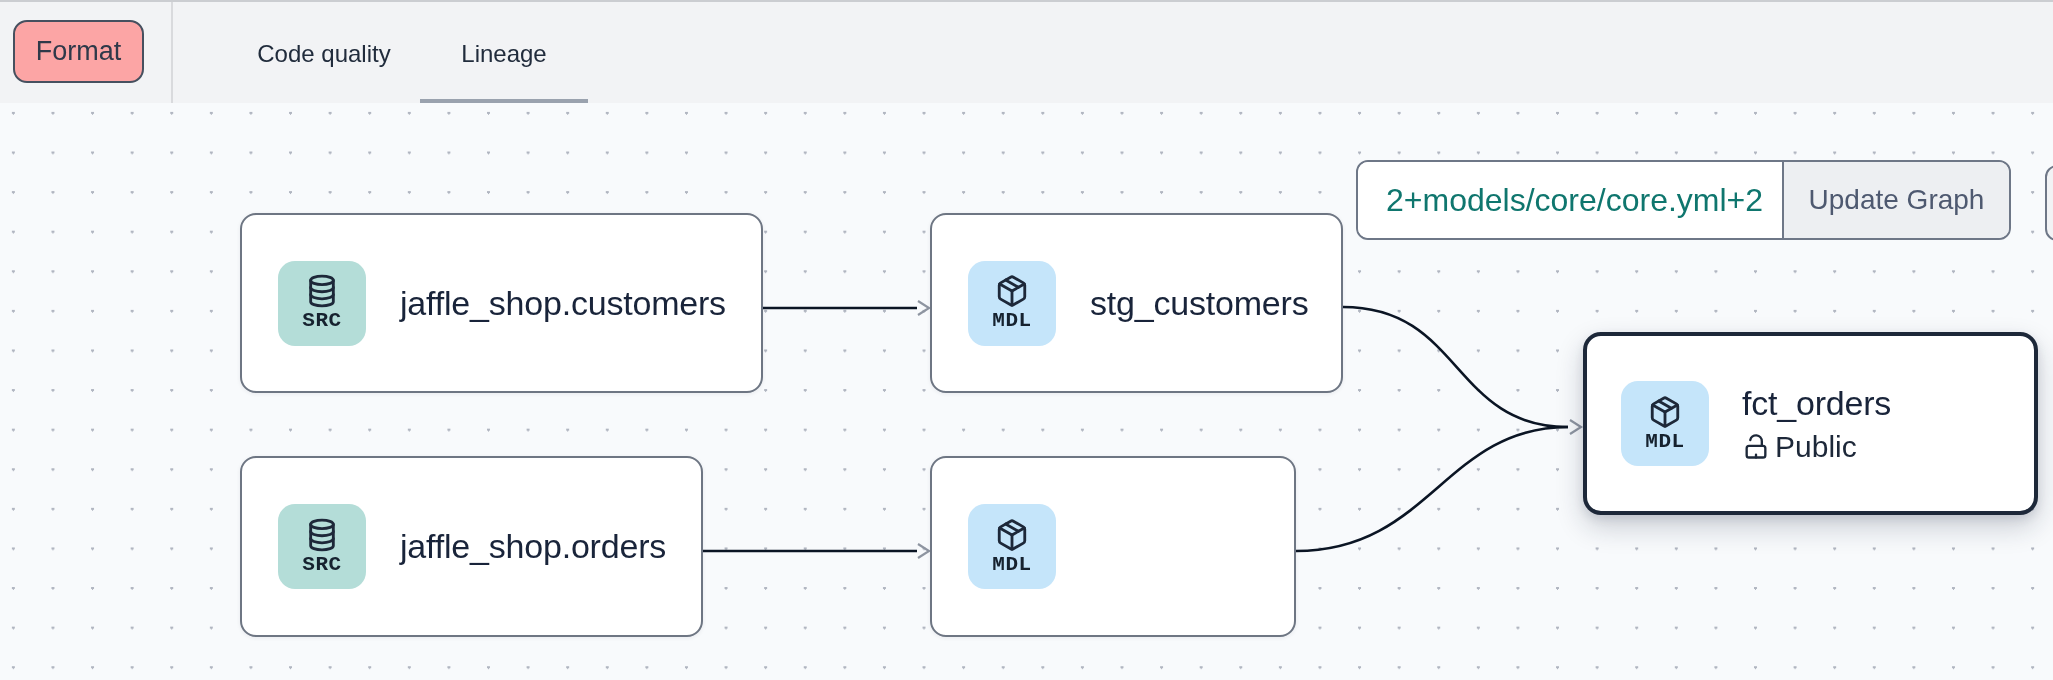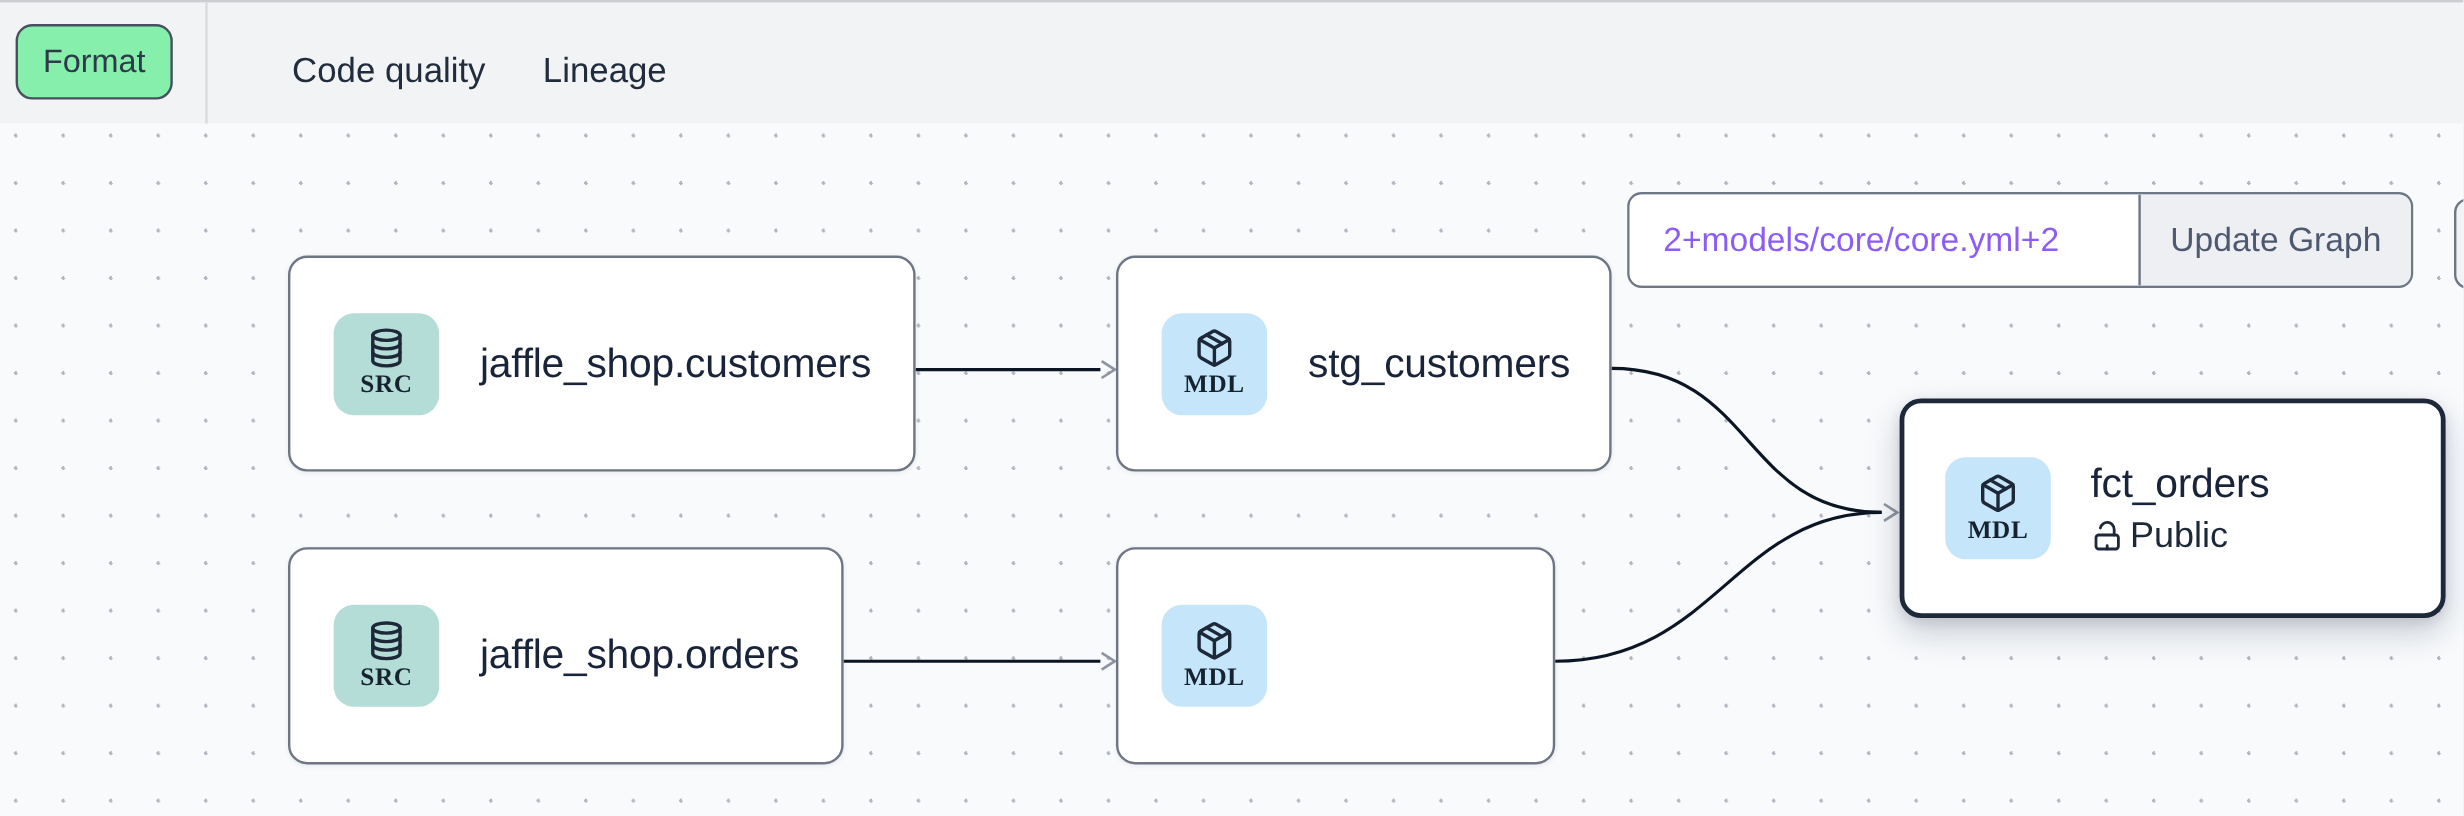--- a/index.html
+++ b/index.html
@@ -2,24 +2,24 @@
 <html><head>
 <meta charset="utf-8">
 <style>
   html,body{margin:0;padding:0;background:#e9eaec;}
   *{box-sizing:border-box;font-family:"Liberation Sans","DejaVu Sans",sans-serif;}
   .stage{position:relative;width:2053px;height:680px;overflow:hidden;background:#f8fafc;}
 
   
   .topbar{position:absolute;left:0;top:0;width:2053px;height:103px;background:#f2f3f5;border-top:2px solid #cbcdd1;}
   .format-btn{position:absolute;left:13px;top:18px;width:131px;height:63px;border:2px solid #46505f;border-radius:14px;
-    background:#86efac;font-size:27px;font-weight:500;color:#2f3949;display:flex;align-items:center;justify-content:center;cursor:pointer;}
+    background:#fca5a5;font-size:27px;font-weight:500;color:#2f3949;display:flex;align-items:center;justify-content:center;cursor:pointer;}
   .topbar-divider{position:absolute;left:171px;top:0;width:2px;height:103px;background:#d9dadd;}
-  .tab{position:absolute;top:0;height:103px;display:flex;justify-content:center;
-    font-size:29px;font-weight:500;color:#212c3c;cursor:pointer;margin-top:41px;}
+  .tab{position:absolute;top:0;height:103px;display:flex;align-items:center;justify-content:center;
+    font-size:24px;font-weight:500;color:#212c3c;cursor:pointer;}
   .tab.code{left:212px;width:224px;}
   .tab.lineage{left:420px;width:168px;}
   .tab.active::after{content:"";position:absolute;left:0;bottom:0;width:100%;height:6px;background:#9aa2ae;}
 
   
   .canvas{position:absolute;left:0;top:103px;width:2053px;height:577px;background:#f8fafc;
     background-image:radial-gradient(circle 1.5px at 13px 10px,#b1b6c1 99%,rgba(177,182,193,0) 100%);
     background-size:39.6px 39.6px;}
   .edges{position:absolute;left:0;top:0;width:2053px;height:577px;pointer-events:none;}
   .edge-line{stroke:#0b1524;stroke-width:2.6;fill:none;}
@@ -28,31 +28,31 @@
   
   .node{position:absolute;background:#ffffff;border:2px solid #6e7683;border-radius:16px;
     box-shadow:0 1px 4px rgba(23,34,56,.07);display:flex;align-items:center;padding-left:36px;gap:34px;cursor:pointer;}
   .node.selected{border:4px solid #1d2839;border-radius:18px;
     box-shadow:0 12px 28px rgba(22,32,54,.20),0 4px 10px rgba(22,32,54,.10);}
   .badge{width:88px;height:85px;border-radius:17px;display:flex;flex-direction:column;align-items:center;justify-content:center;
     color:#16222f;flex:0 0 auto;}
   .badge.src{background:#b4ddd8;}
   .badge.mdl{background:#c5e5fa;}
   .badge svg{display:block;}
-  .badge-label{font-family:Liberation Serif, serif;font-size:21px;font-weight:600;letter-spacing:.5px;margin-top:1px;}
+  .badge-label{font-family:Liberation Mono, monospace;font-size:21px;font-weight:600;letter-spacing:.5px;margin-top:1px;}
   .node-label{font-size:34px;font-weight:400;color:#19243a;letter-spacing:-.2px;white-space:nowrap;}
   .node-text-col{display:flex;flex-direction:column;justify-content:center;gap:7px;}
   .access-row{display:flex;align-items:center;gap:5px;font-size:30px;font-weight:400;color:#1d2839;}
   .access-row svg{display:block;}
 
   
   .selector-group{position:absolute;left:1356px;top:57px;height:80px;display:flex;border:2px solid #6e7787;border-radius:12px;
     overflow:hidden;background:#ffffff;}
   .selector-input{width:424px;height:76px;border:none;outline:none;background:#ffffff;padding:0 0 0 28px;
-    font-size:28px;color:#8b5cf6;}
+    font-size:32px;color:#0f766e;}
   .update-btn{width:227px;height:76px;border:none;border-left:2px solid #6e7787;background:#edeff2;
     font-size:28px;color:#4e5970;display:flex;align-items:center;justify-content:center;cursor:pointer;}
   .partial-control{position:absolute;left:2045px;top:62px;width:34px;height:76px;border:2px solid #6e7787;
     border-radius:12px;background:#f2f3f5;}
 </style>
 </head>
 <body>
 
 <div class="stage">
 

